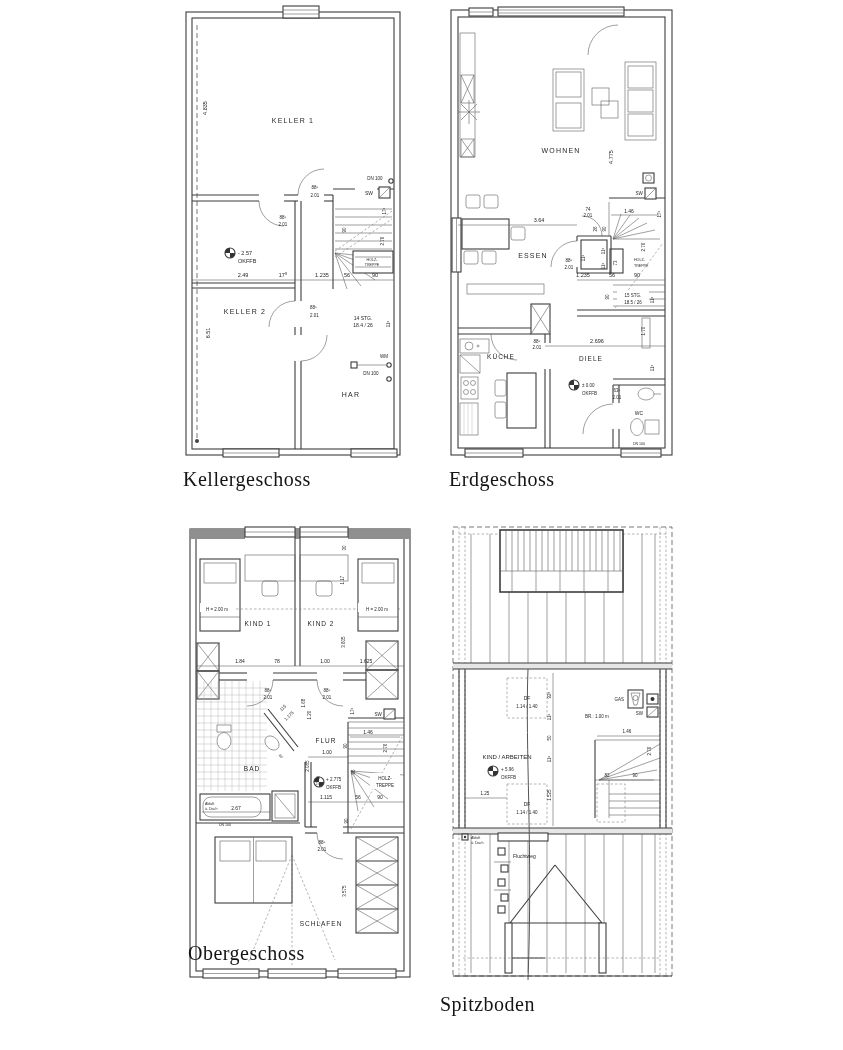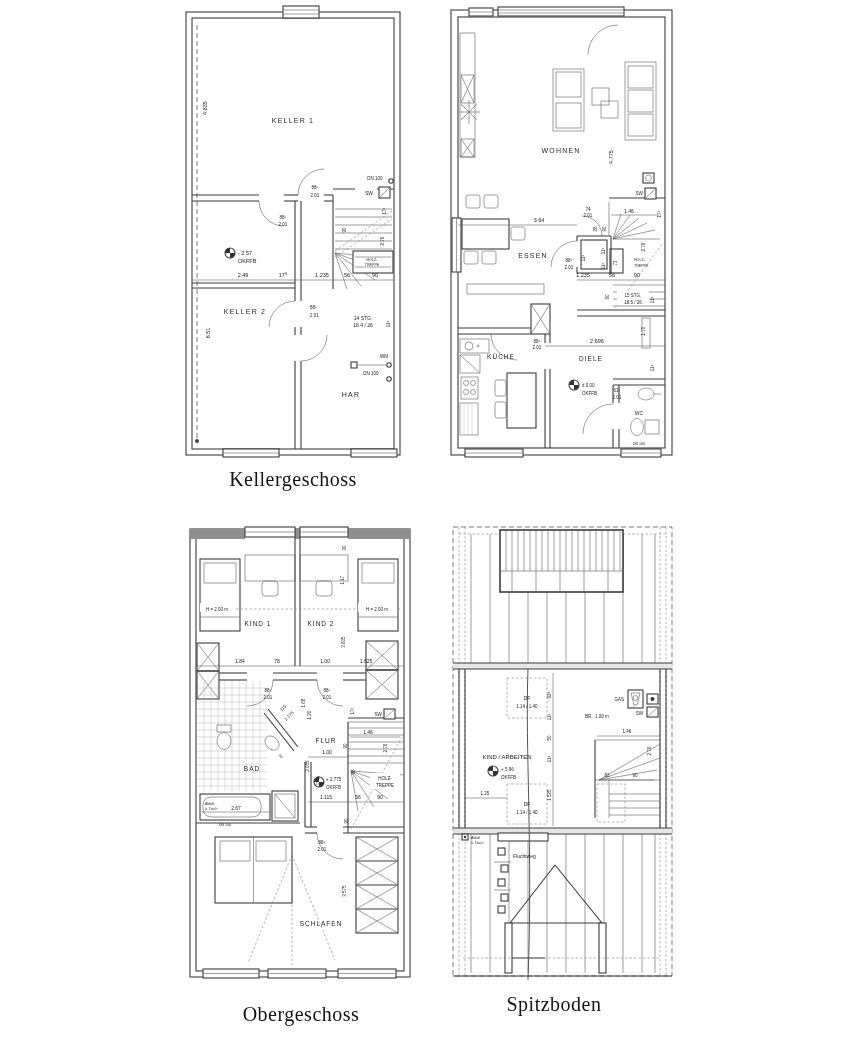--- a/index.html
+++ b/index.html
@@ -1,19 +1,19 @@
 <!DOCTYPE html>
 <html><head>
 <meta charset="utf-8">
 <style>
   html,body{margin:0;padding:0;background:#ffffff;}
   .page{position:relative;width:843px;height:1050px;background:#fff;overflow:hidden;
         font-family:"Liberation Sans",sans-serif;}
   .panel{position:absolute;}
-  .caption{position:absolute;text-align:center;font-family:"Liberation Serif",serif;
+  .caption{position:absolute;text-align:left;font-family:"Liberation Serif",serif;
            font-size:20px;color:#141414;letter-spacing:.5px;}
   svg{display:block;}
   .w{stroke:#3c3c3c;fill:none;stroke-width:1.1px;}
   .w2{stroke:#3c3c3c;fill:none;stroke-width:1.6px;}
   .thin{stroke:#5f5f5f;fill:none;stroke-width:0.6px;}
   .tile{stroke:#a9a9a9;fill:none;stroke-width:0.4px;}
   .dim{stroke:#555;fill:none;stroke-width:0.55px;}
   .dash{stroke:#555;fill:none;stroke-width:0.8px;stroke-dasharray:5 3;}
   .dashf{stroke:#777;fill:none;stroke-width:0.55px;stroke-dasharray:2.5 2;}
   .fillw{fill:#ffffff;}
@@ -710,16 +710,17 @@
         <text x="158" y="259" class="t45 mid">82</text>
         <text x="186" y="259" class="t45 mid">90</text>
         <text x="22" y="321" class="t35">Abluft</text>
         <text x="22" y="326" class="t35">ü. Dach</text>
         <text x="64" y="340" class="t5">Fluchtweg</text>
       </g>
     </svg>
   </div>
 
   <div class="caption" style="left:183px;top:468px;width:220px">Kellergeschoss</div>
-  <div class="caption" style="left:188px;top:1003px;width:226px">Obergeschoss</div>
+  <div class="caption" style="left:449px;top:468px;width:226px">Erdgeschoss</div>
+  <div class="caption" style="left:188px;top:942px;width:226px">Obergeschoss</div>
   <div class="caption" style="left:440px;top:993px;width:228px">Spitzboden</div>
 
 </div>
 
 </body></html>

